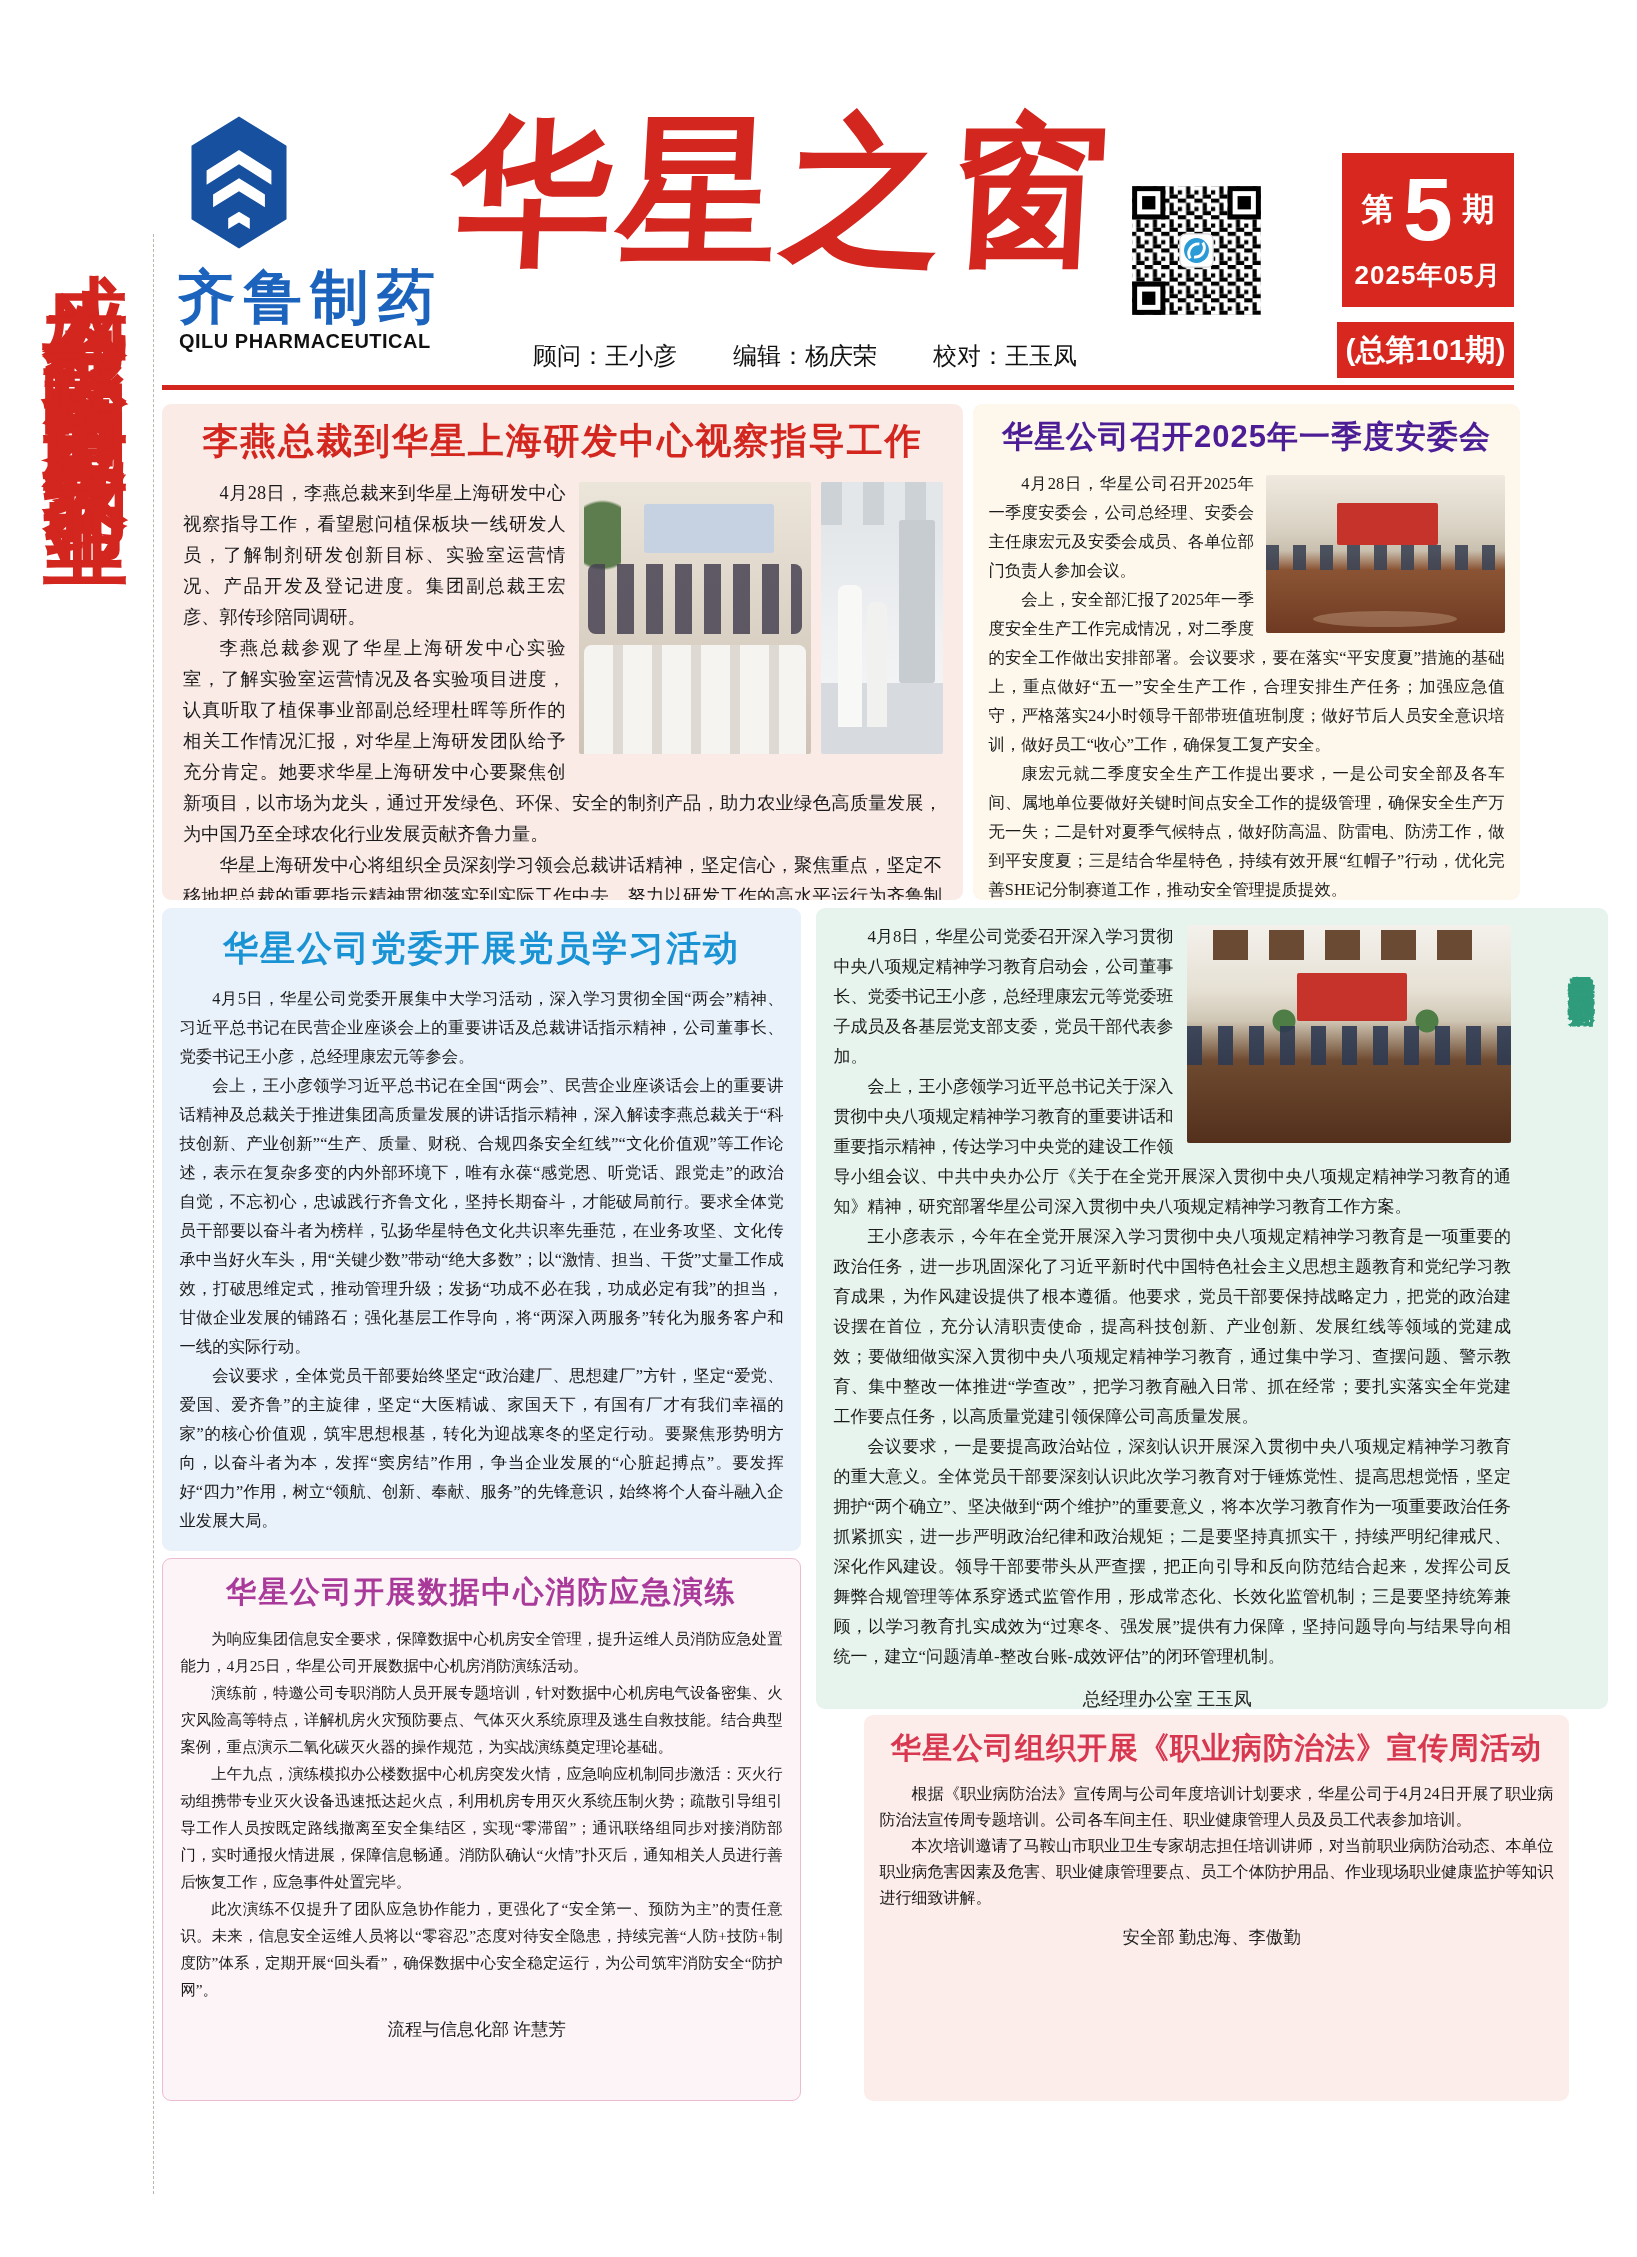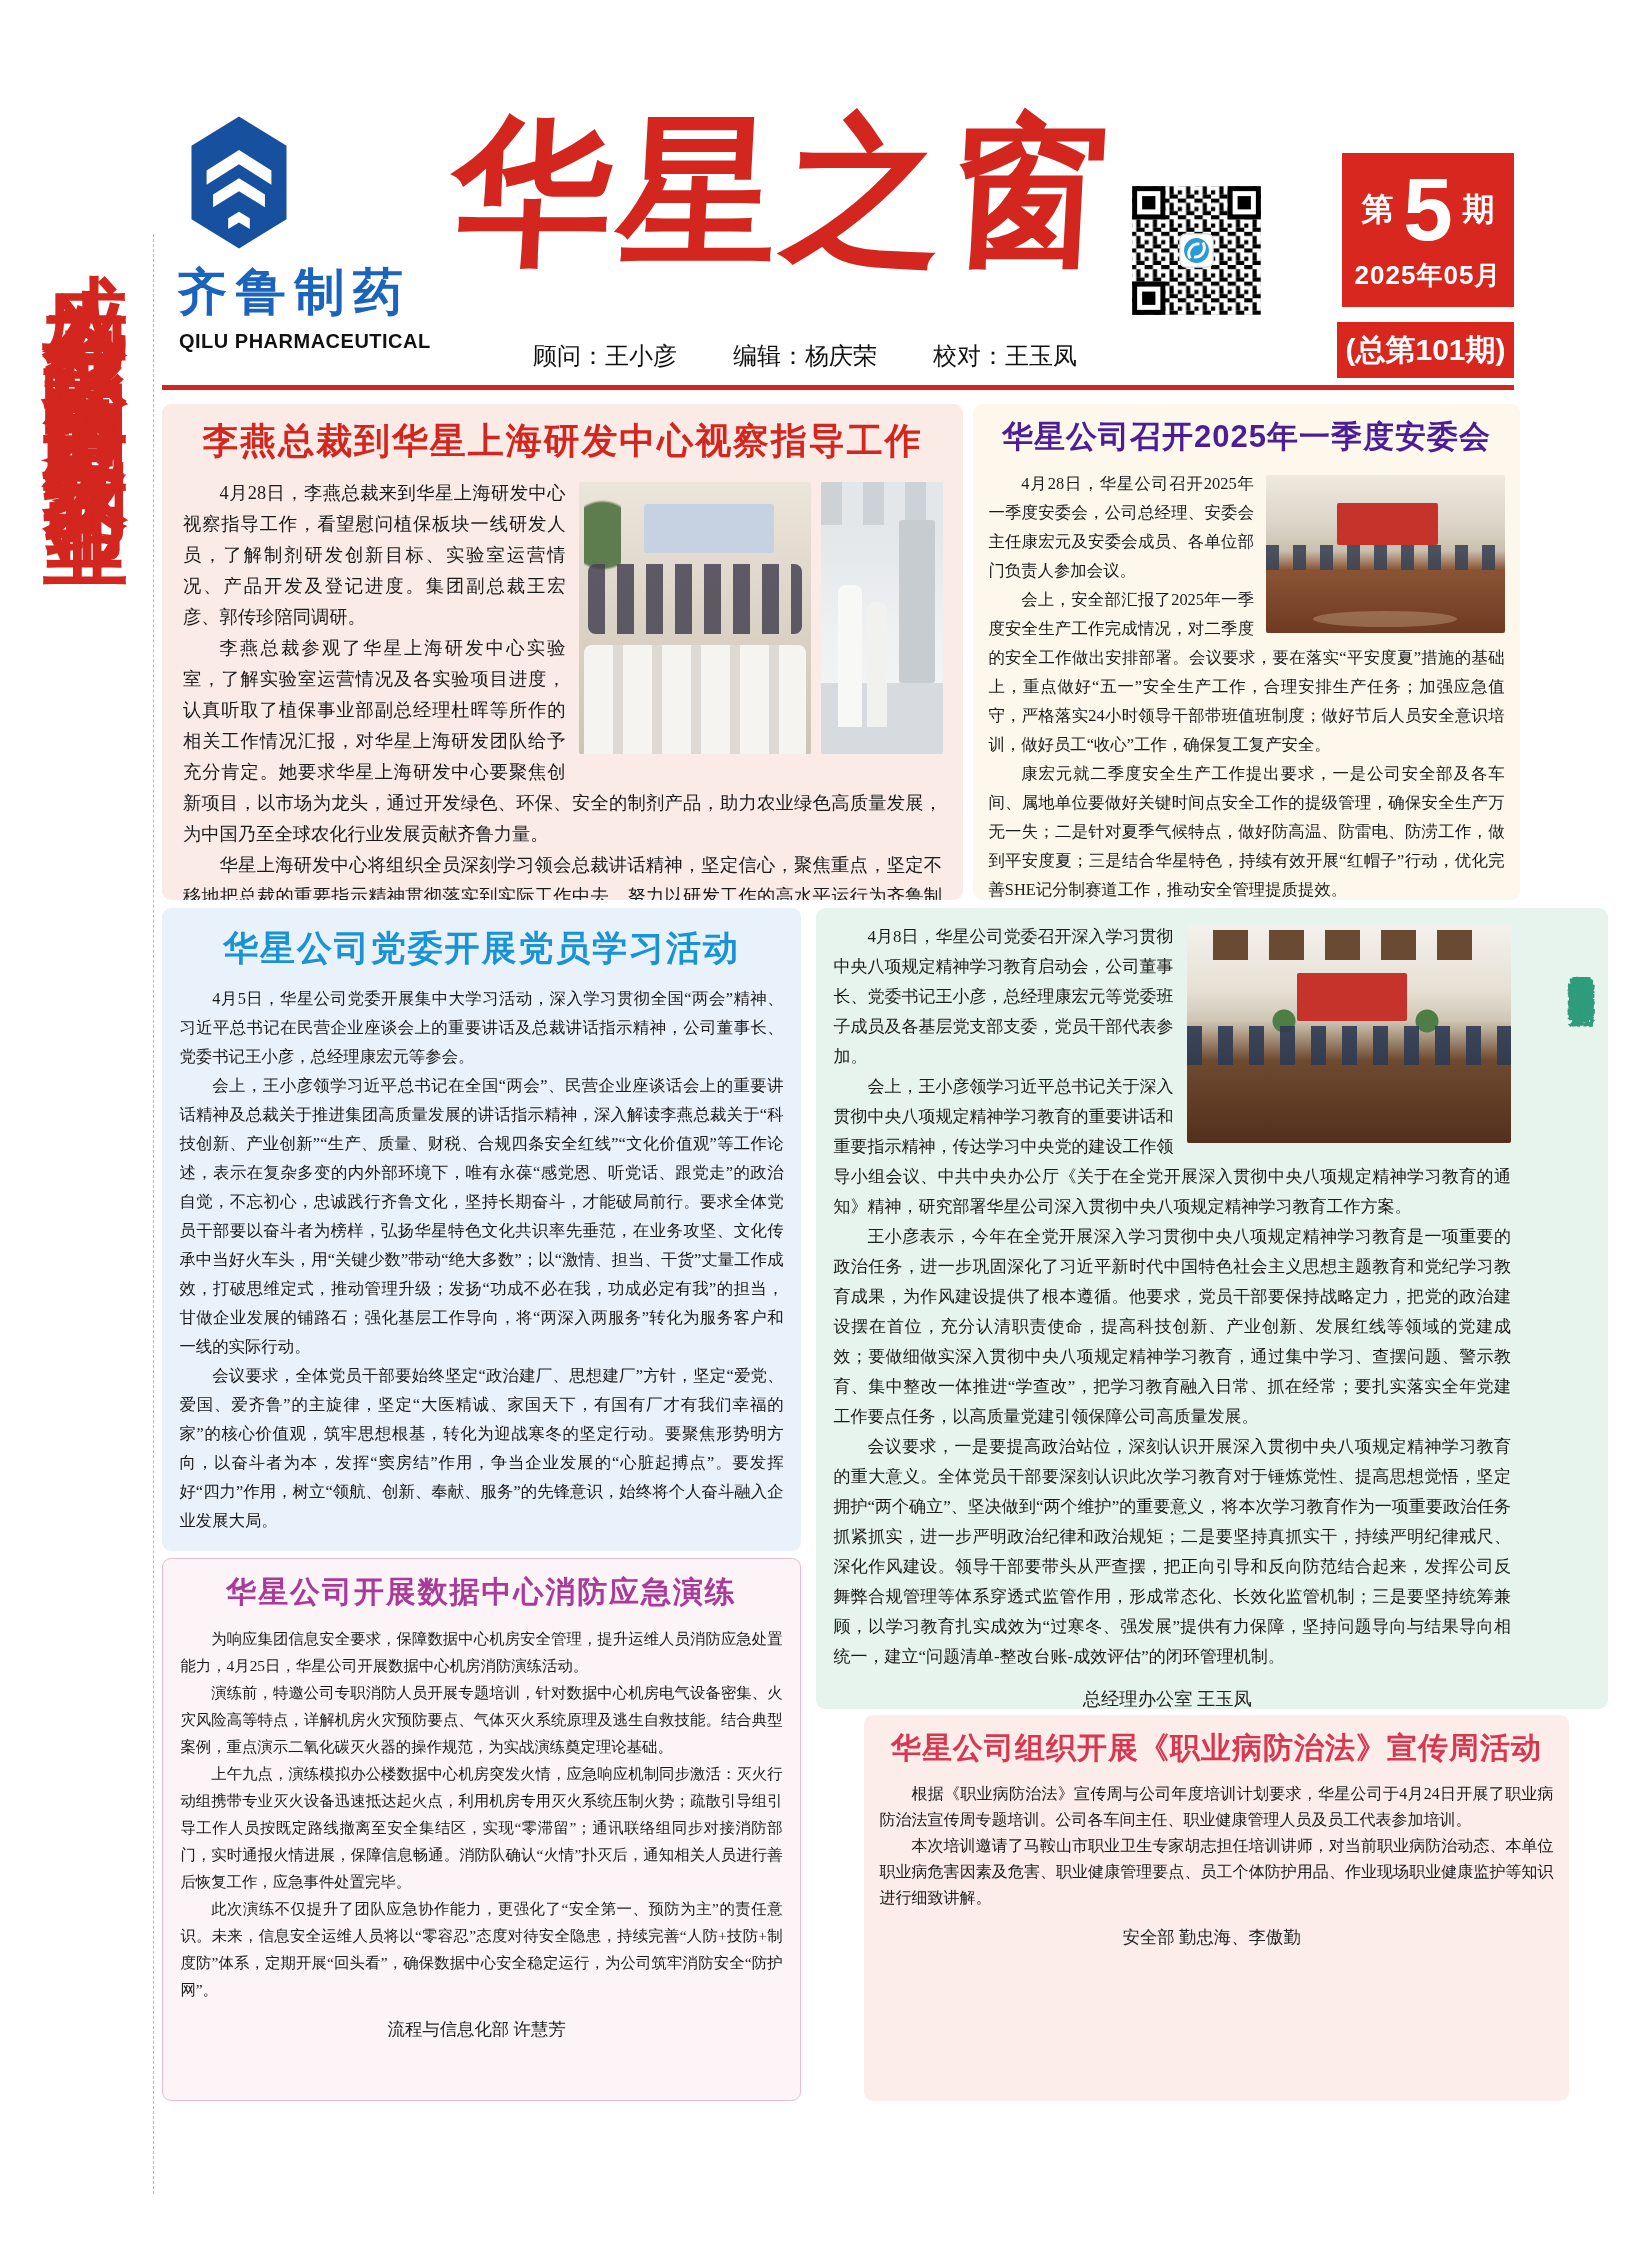--- a/index.html
+++ b/index.html
@@ -7,21 +7,21 @@
         font-family:"Liberation Serif",serif;overflow:hidden;}
   
   .slogan{position:absolute;left:25px;top:205px;height:1641px;width:122px;
           writing-mode:vertical-rl;text-orientation:upright;
           font-size:85px;line-height:122px;letter-spacing:15.4px;font-weight:bold;
           color:#d3261f;font-family:"Liberation Serif",serif;}
   .page-dash{position:absolute;left:153px;top:234px;height:1960px;width:0;
           border-left:1.9px dashed #bdb5ae;}
   
   .logo-mark{position:absolute;left:185px;top:114px;}
-  .brand-cn{position:absolute;left:177px;top:259px;font-size:50px;font-weight:bold;
+  .brand-cn{position:absolute;left:177px;top:259px;font-size:58px;font-weight:bold;
             color:#1b63bc;letter-spacing:8.7px;font-family:Liberation Sans, sans-serif;}
   .brand-en{position:absolute;left:179px;top:330px;font-size:20px;font-weight:bold;
             color:#111;letter-spacing:0.5px;font-family:"Liberation Sans",sans-serif;}
   .masthead-title{position:absolute;left:452px;top:93px;width:676px;font-size:160px;
             line-height:1.25;font-weight:bold;color:#d3261f;letter-spacing:5.8px;
             transform:skewX(-3deg);font-family:"Liberation Serif",serif;white-space:nowrap;}
   .qr{position:absolute;left:1128px;top:182px;width:137px;height:137px;}
   .issue-box{position:absolute;left:1342px;top:153px;width:172px;height:154px;background:#d8271e;
             color:#fff;display:flex;flex-direction:column;align-items:center;justify-content:center;
             font-family:"Liberation Sans",sans-serif;}

